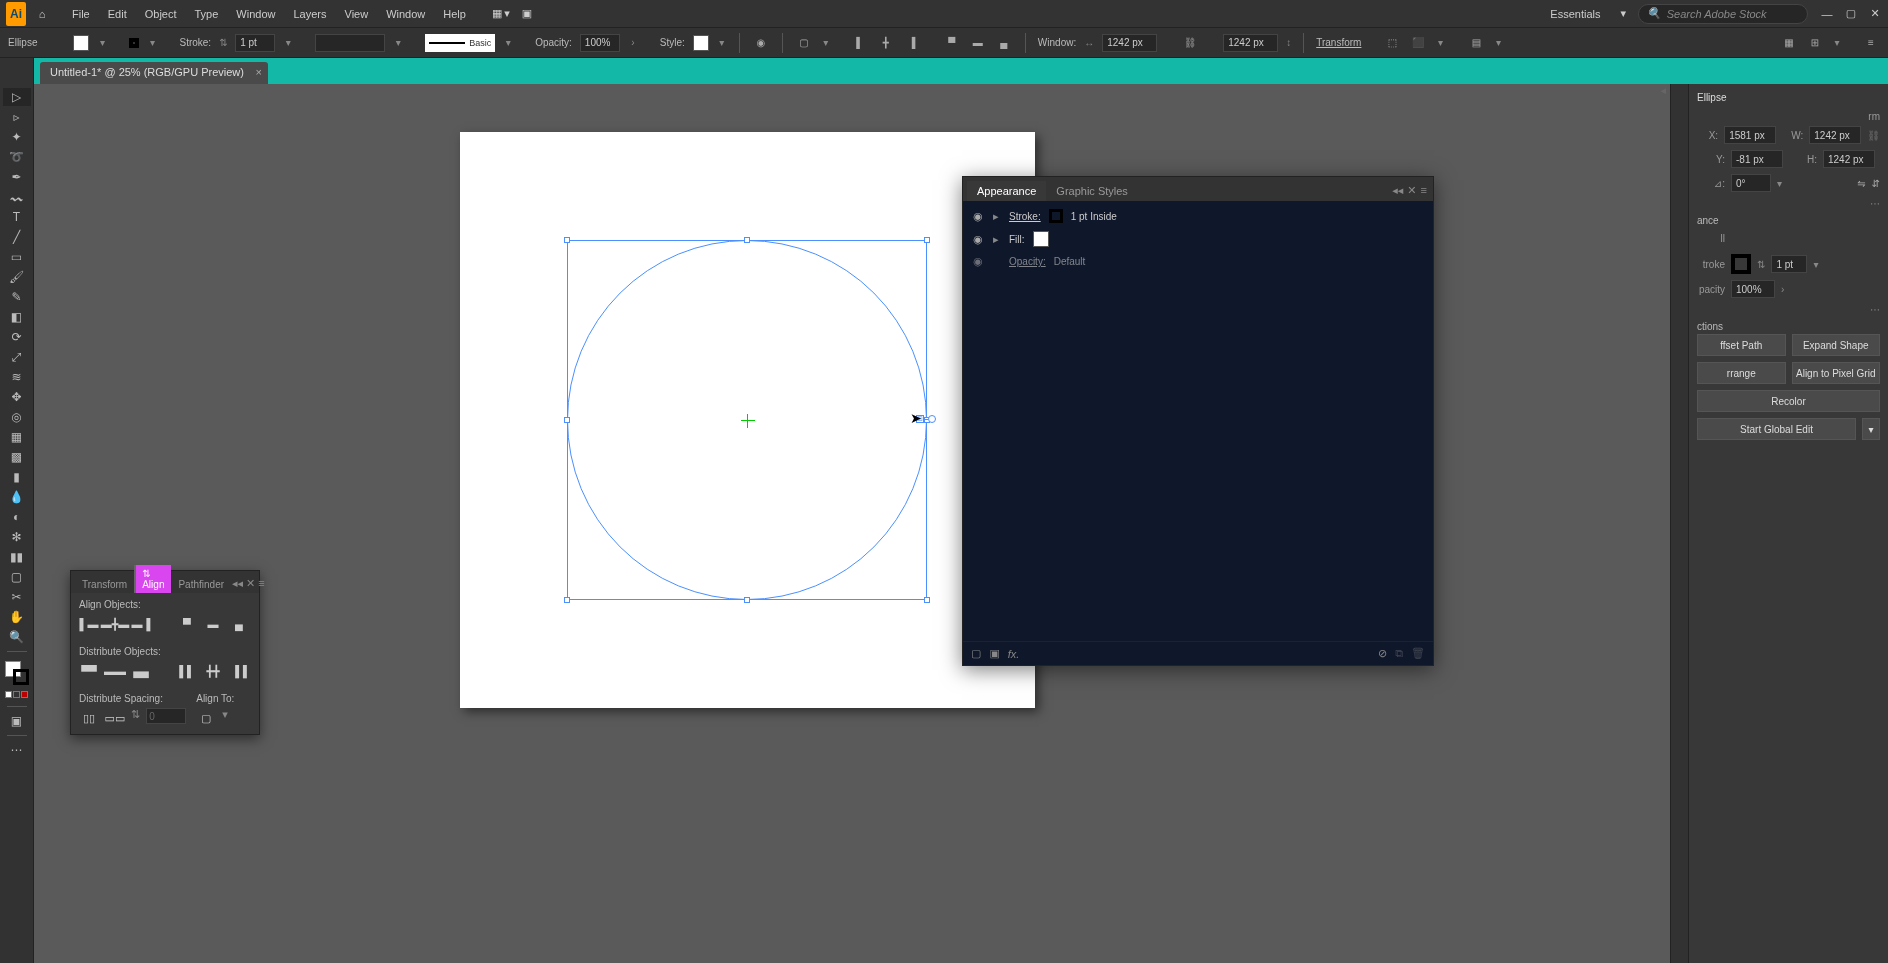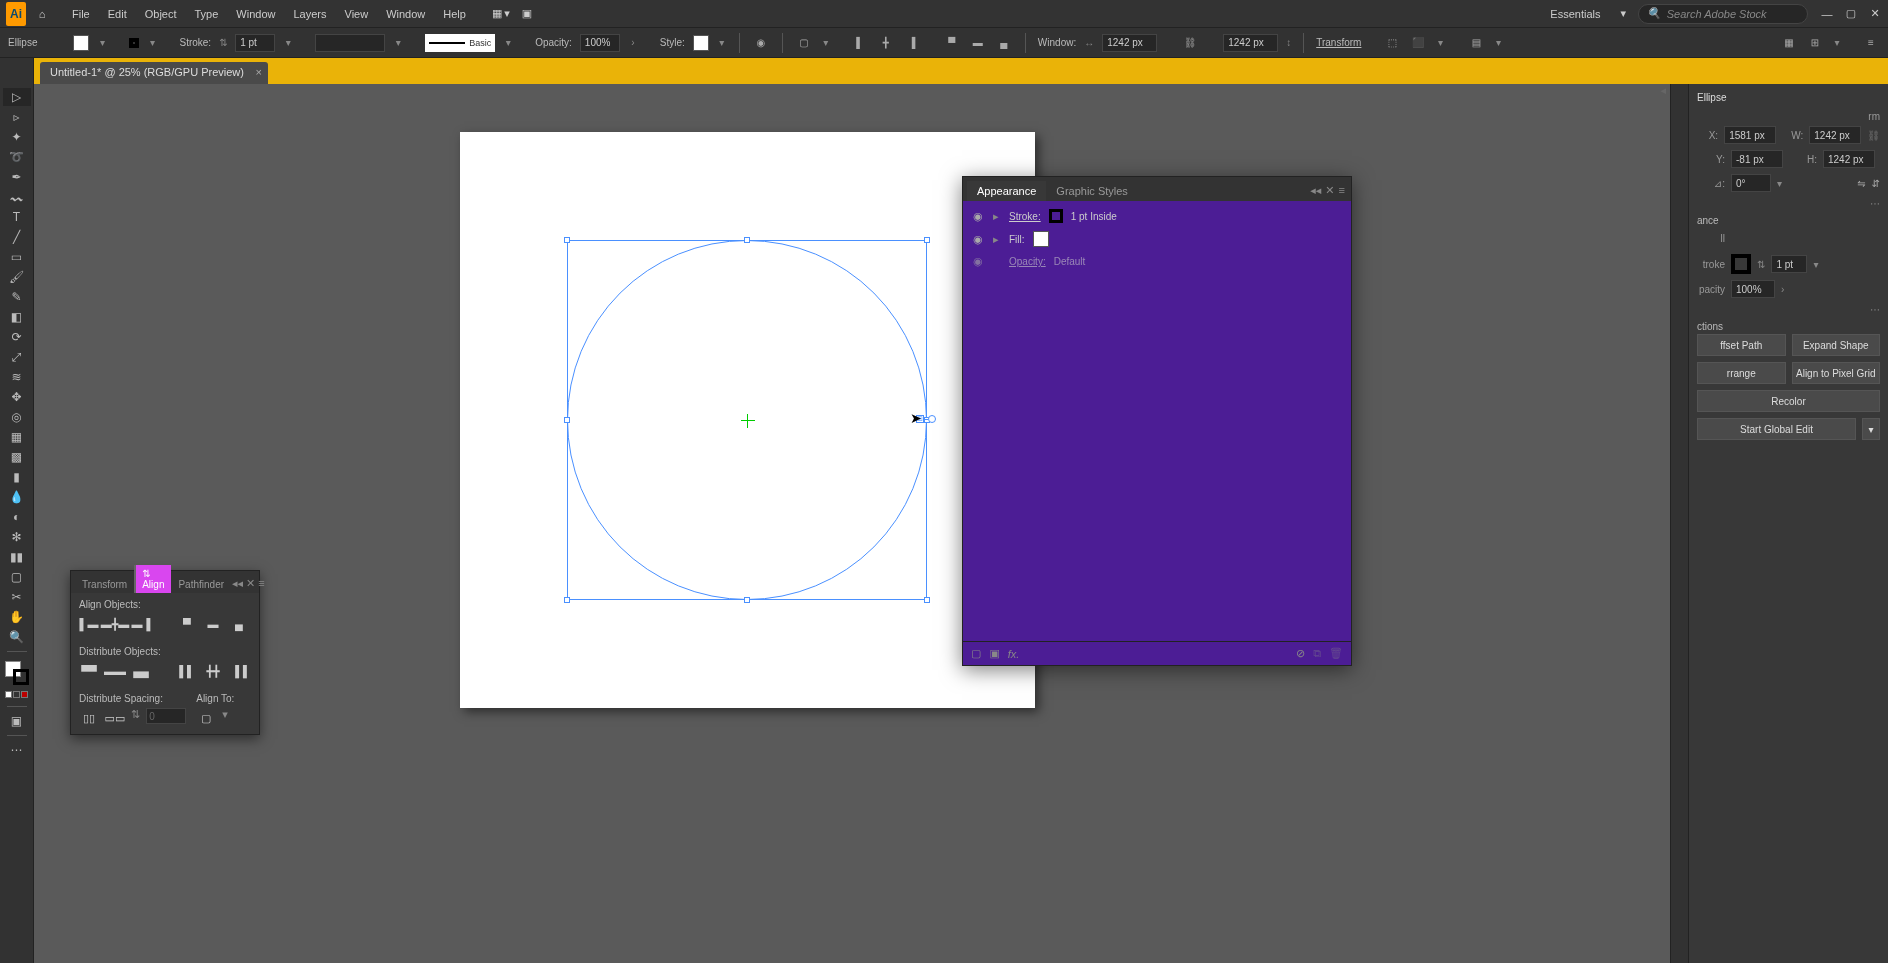--- a/index.html
+++ b/index.html
@@ -26,21 +26,21 @@
 .controlbar .wide{ width:55px;}
 .controlbar .field { width: 70px; height:18px; background:#262626; border:1px solid #444;}
 .controlbar .brush { width: 70px; height:18px; background:#fff; display:flex; align-items:center; justify-content:flex-end; padding:0 4px; color:#333; font-size:9px;}
 .controlbar .brush::before{ content:''; flex:1; height:2px; background:#000; margin-right:4px;}
 .controlbar .sep{ width:1px; height:20px; background:#555; margin:0 4px;}
 .controlbar .icon-btn{ width:18px; height:18px; display:flex; align-items:center; justify-content:center; color:#aaa;}
 .controlbar .right-icons{ margin-left:auto; display:flex; gap:8px; align-items:center;}
 
 
 .doc-area { position:relative; display:flex; height: calc(100% - 58px); }
-.tabbar { position:absolute; top:0; left:34px; right:0; height:26px; background:#eab308; display:flex; align-items:flex-end; padding-left:6px; z-index:2;}
+.tabbar { position:absolute; top:0; left:34px; right:0; height:26px; background:#14b8a6; display:flex; align-items:flex-end; padding-left:6px; z-index:2;}
 .tabbar .tab { height:22px; background:#4a4a4a; padding:4px 24px 4px 10px; border-radius:3px 3px 0 0; position:relative; color:#ddd;}
 .tabbar .tab .close{ position:absolute; right:6px; top:4px; color:#aaa;}
 
 
 .left-toolbar { width:34px; background:#323232; display:flex; flex-direction:column; align-items:center; padding-top:30px; gap:2px; border-right:1px solid #222;}
 .left-toolbar .tool { width:28px; height:18px; display:flex; align-items:center; justify-content:center; color:#bbb; font-size:12px; position:relative;}
 .left-toolbar .tool.active{ background:#262626; }
 .left-toolbar .divider{ width:20px; height:1px; background:#555; margin:3px 0;}
 .left-toolbar .fillstroke { width:24px; height:24px; position:relative; margin-top:4px;}
 .left-toolbar .fillstroke .f{position:absolute; top:0; left:0; width:16px; height:16px; background:#fff; border:1px solid #888;}
@@ -78,21 +78,21 @@
 .panel-row{ display:flex; align-items:center; gap:6px; margin-bottom:6px;}
 .panel-row .lbl{ width:28px; text-align:right; color:#999;}
 .panel-row input{ width:52px; height:18px; background:#262626; border:1px solid #444; color:#ccc; font-size:10px; padding:0 4px;}
 .panel-section-title{ color:#bbb; padding:6px 0 2px 0; font-size:10px;}
 .panel-body .btn{ height:22px; background:#4a4a4a; border:1px solid #555; display:flex; align-items:center; justify-content:center; color:#ddd; flex:1;}
 .panel-body .btn-row{display:flex; gap:6px; margin-bottom:6px;}
 .panel-body .full{width:100%;}
 .more-icon{ margin-left:auto; color:#888;}
 
 
-.float-panel{ position:absolute; left:962px; top:118px; width:390px; background:#4c1d95; border:1px solid #222; box-shadow:0 4px 20px rgba(0,0,0,0.5); z-index:10;}
+.float-panel{ position:absolute; left:962px; top:118px; width:472px; background:#0f172a; border:1px solid #222; box-shadow:0 4px 20px rgba(0,0,0,0.5); z-index:10;}
 .float-panel .fp-tabs{ height:24px; display:flex; align-items:flex-end; padding:0 4px; background:#333;}
 .float-panel .fp-tabs .t{ padding:4px 10px; color:#999;}
 .float-panel .fp-tabs .t.active{ background:#383838; color:#fff;}
 .float-panel .fp-tabs .mini{ margin-left:auto; display:flex; gap:4px; padding:4px 2px;}
 .float-panel .fp-body{ padding:4px 0; min-height:440px;}
 .fp-row{ display:flex; align-items:center; gap:8px; padding:4px 10px; color:#ccc;}
 .fp-row .eye{ width:12px; color:#aaa;}
 .fp-row .chev{ width:8px; color:#888;}
 .fp-row .sw{ width:16px; height:16px; border:1px solid #555; background:#fff;}
 .fp-row .sw.stroke{ background:transparent; border:3px solid #000; width:14px; height:14px;}

